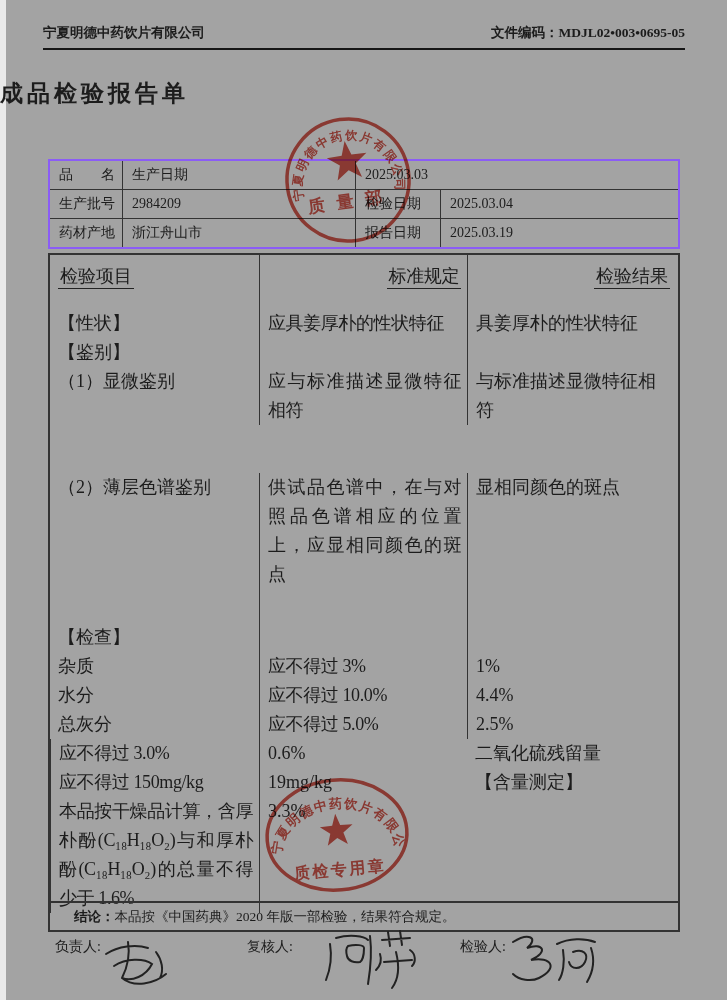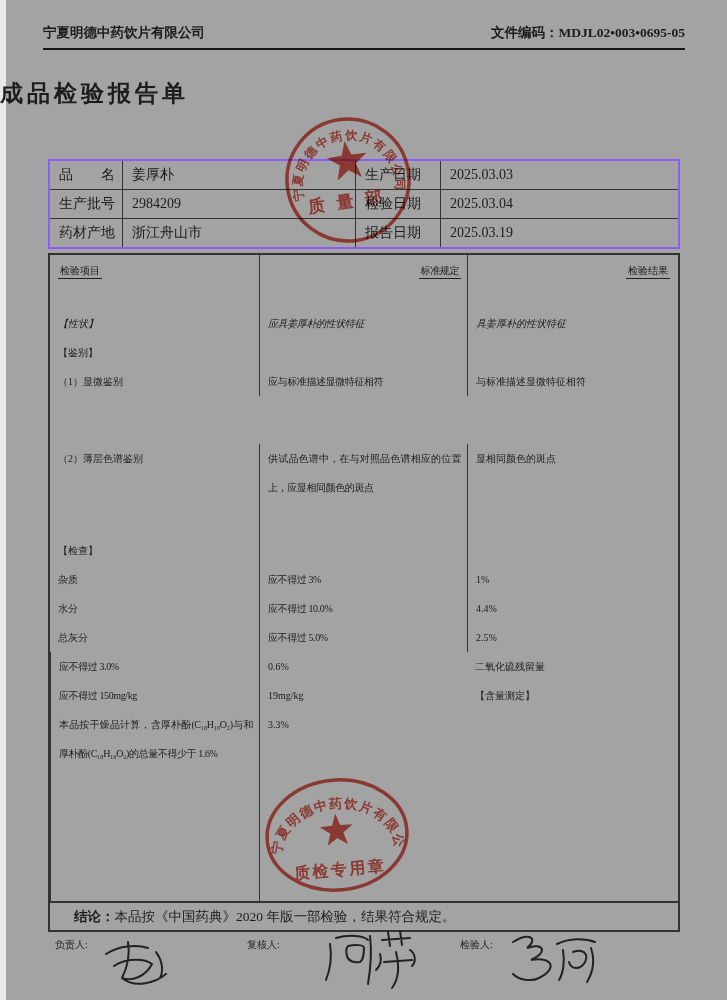--- a/index.html
+++ b/index.html
@@ -19,37 +19,37 @@
   .irow{display:grid;grid-template-columns:72px 233px 85px 1fr;height:28px;line-height:28px;
         font-size:14px;border-top:1px solid #333;}
   .irow.first{border-top:none;}
   .irow.last{grid-template-columns:305px 1fr;}
   .icell{padding-left:9px;white-space:nowrap;overflow:hidden;}
   .icell.bl{border-left:1px solid #333;}
 
   
   .main{position:absolute;left:48px;top:253px;width:628px;height:646px;border:2px solid #333;
         display:grid;grid-template-columns:209px 208px 1fr;
-        grid-template-rows:46px repeat(11,auto) 1fr;font-size:10px;}
+        grid-template-rows:46px repeat(11,auto) 1fr;font-size:18px;}
   .cell{padding:0 8px;line-height:29px;}
   .c2,.c3{border-left:1px solid #333;}
   .c2{padding:0 6px 0 8px;letter-spacing:-0.4px;text-align:justify;overflow-wrap:anywhere;}
   .h{line-height:normal;padding-top:9px;text-align:right;}
   .h.c1{text-align:left;}
   .h span{border-bottom:1px solid #222;padding:0 2px 2px;}
-  .pt{padding-top:8px;font-style:italic;}
+  .pt{padding-top:8px;}
   .gb{padding-bottom:34px;margin-top:48px;}
 
   
   .concl{position:absolute;left:48px;top:901px;width:628px;border:2px solid #333;
          height:27px;line-height:27px;font-size:13.5px;white-space:nowrap;overflow:hidden;}
   .concl .lab{font-weight:bold;padding-left:24px;}
 
   
-  .sig-label{position:absolute;top:938px;font-size:10px;}
+  .sig-label{position:absolute;top:938px;font-size:14px;}
   .sig-svg{position:absolute;stroke:#222;stroke-width:2;fill:none;stroke-linecap:round;}
 
   
   .stamp{position:absolute;mix-blend-mode:multiply;opacity:.85;}
 </style>
 </head>
 <body>
 
 <div class="page">
   <div class="edge-strip"></div>
@@ -58,21 +58,20 @@
     <span>宁夏明德中药饮片有限公司</span>
     <span><span>文件编码：</span><span>MDJL02•003•0695-05</span></span>
   </div>
   <div class="rule"></div>
 
   <h1 class="title">成品检验报告单</h1>
 
   <div class="info">
     <div class="irow first">
       <div class="icell">品　　名</div>
-      <div class="icell bl">姜厚朴</div>
       <div class="icell bl">生产日期</div>
       <div class="icell bl">2025.03.03</div>
     </div>
     <div class="irow">
       <div class="icell">生产批号</div>
       <div class="icell bl">2984209</div>
       <div class="icell bl">检验日期</div>
       <div class="icell bl">2025.03.04</div>
     </div>
     <div class="irow">

